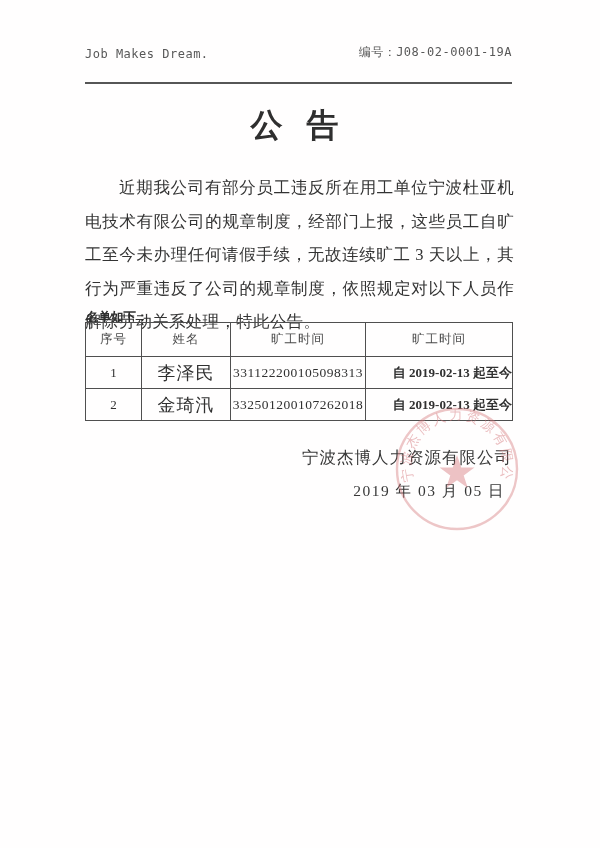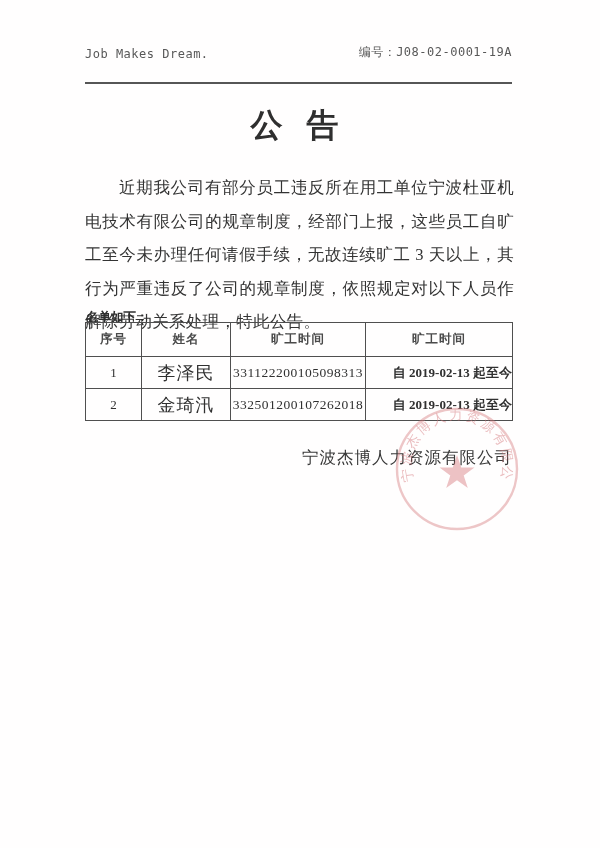--- a/index.html
+++ b/index.html
@@ -38,21 +38,21 @@
   }
   table.roster {
     position:absolute; left:85px; top:322px; width:427px;
     border-collapse:collapse; table-layout:fixed;
   }
   table.roster th, table.roster td {
     border:1.6px solid #4f4f4f;
     text-align:center; vertical-align:middle;
   }
   table.roster th {
-    height:34px; font-size:12.5px; font-weight:bold; color:#4a4a4a;
+    height:34px; font-size:12.5px; font-weight:normal; color:#4a4a4a;
     letter-spacing:1px;
   }
   table.roster td { height:32px; font-size:13px; color:#303030; }
   table.roster td.col0 { font-family:"Liberation Serif",serif; }
   table.roster td.col1 { font-weight:normal; font-size:18px; letter-spacing:1px; }
   table.roster td.col2 { font-size:13.5px; letter-spacing:0.5px; }
   table.roster td.col3 { font-weight:bold; font-size:13px;text-align:right; }
   .sig-company {
     position:absolute; right:88px; top:447px;
     font-size:16.5px; color:#383838; letter-spacing:1px;
@@ -109,20 +109,21 @@
         <tr>
           <td class="col0">2</td>
           <td class="col1">金琦汛</td>
           <td class="col2">332501200107262018</td>
           <td class="col3">自 2019-02-13 起至今</td>
         </tr>
       </tbody>
   </table>
 
   <div class="sig-company">宁波杰博人力资源有限公司</div>
+  <div class="sig-date">2019 年 03 月 05 日</div>
 
   <svg class="stamp" viewBox="0 0 132 132">
     <circle cx="66" cy="66" r="60" fill="none" stroke="#d4757a" stroke-width="2.4" opacity="0.75"></circle>
     <defs>
       <path id="stamp-arc" d="M 23.5 80 A 46 46 0 1 1 108.5 80" fill="none"></path>
     </defs>
     <text font-size="13.5" fill="#d4757a" opacity="0.85" letter-spacing="2.5" font-family="Liberation Serif, DejaVu Serif, serif">
       <textPath href="#stamp-arc" startOffset="2">宁波杰博人力资源有限公司</textPath>
     </text>
     <path opacity="0.8" fill="#d4757a" d="M66 52 L70.2 64.6 L83.5 64.6 L72.7 72.4 L76.8 85 L66 77.2 L55.2 85 L59.3 72.4 L48.5 64.6 L61.8 64.6 Z"></path>

